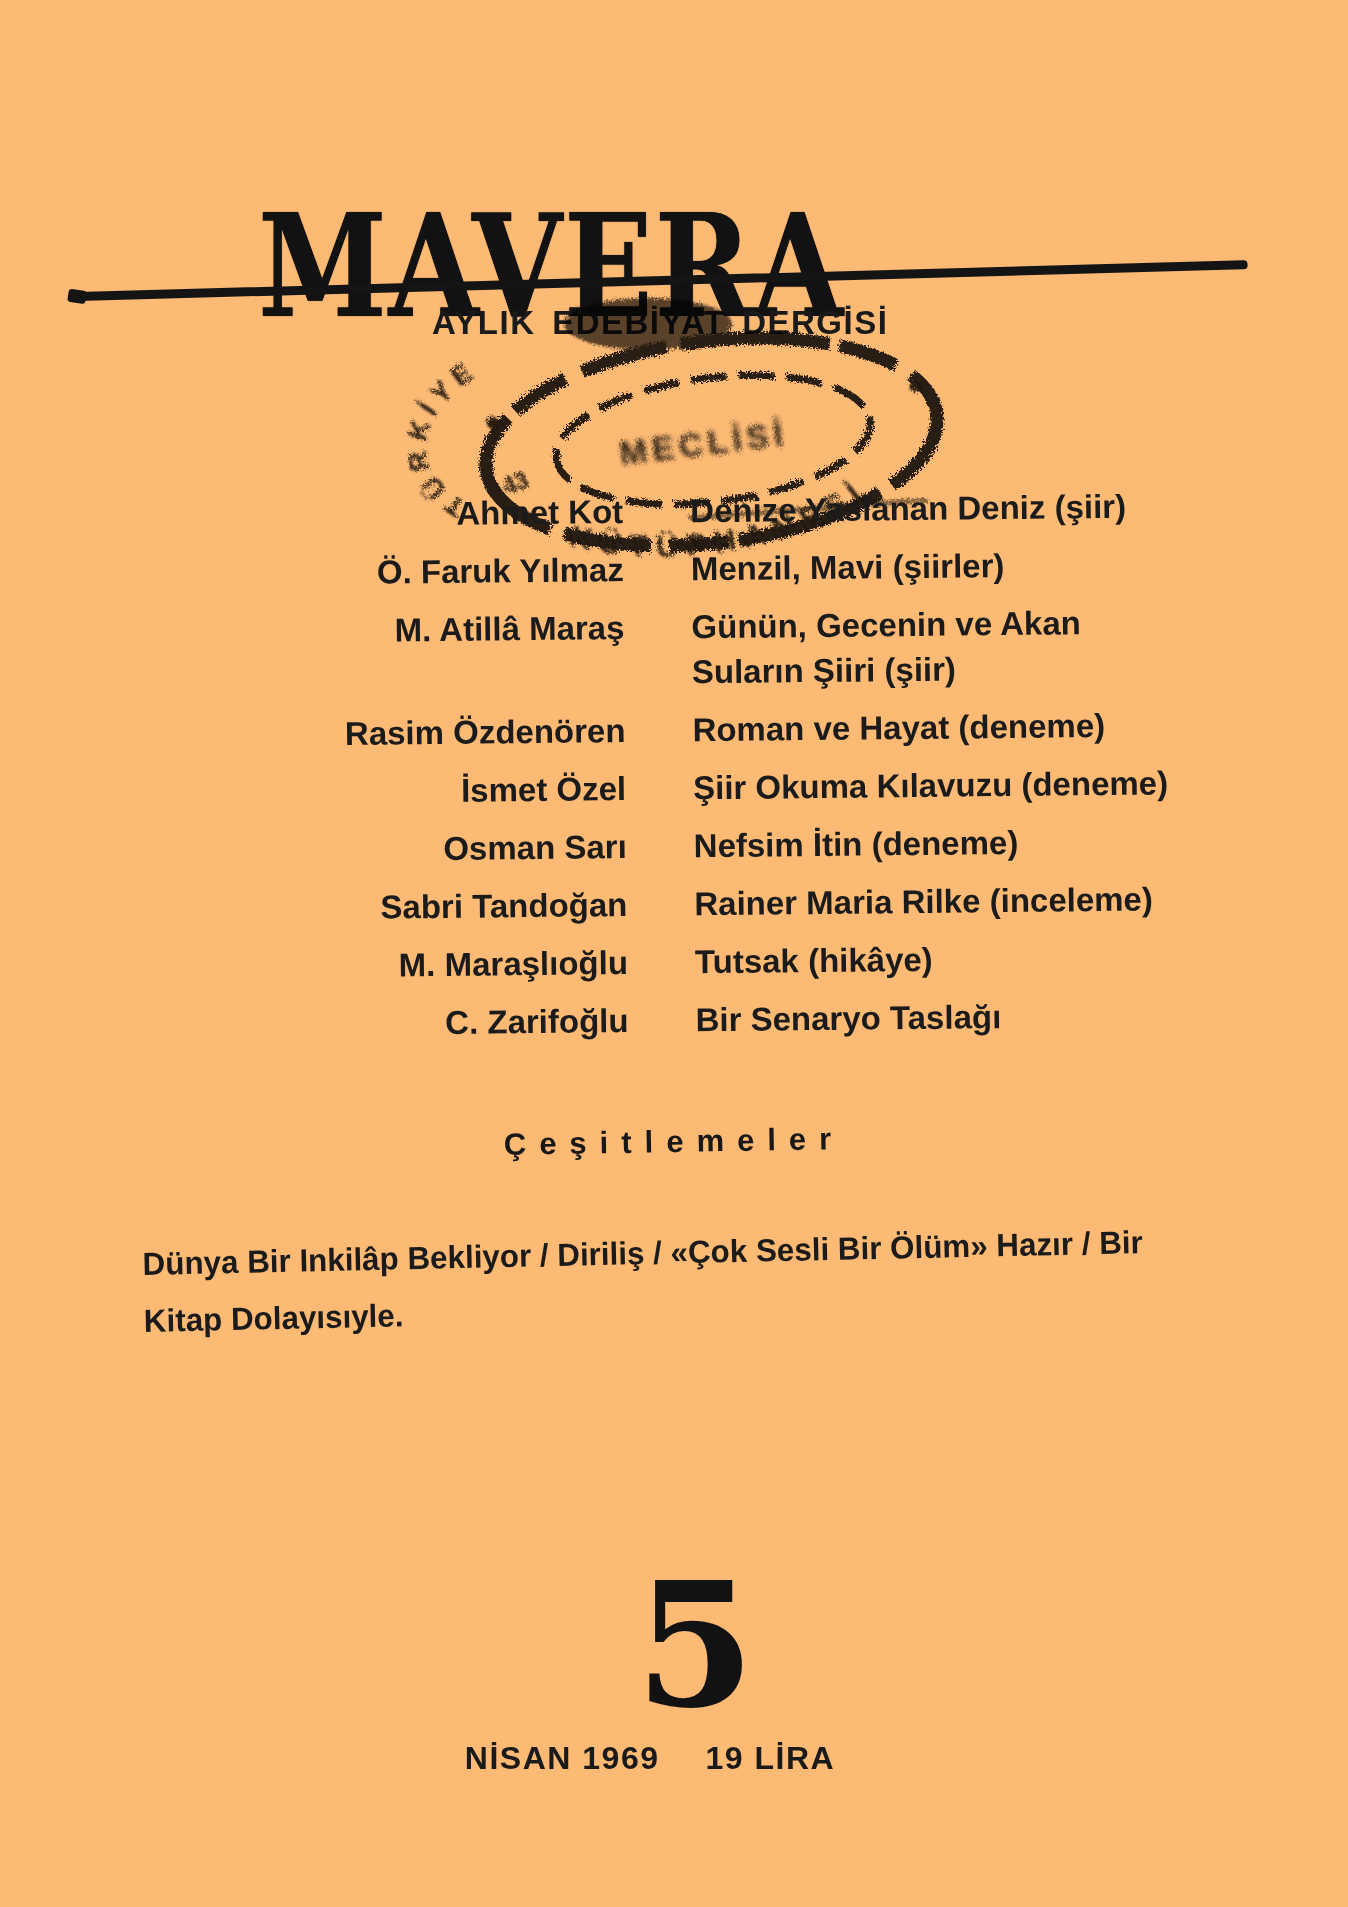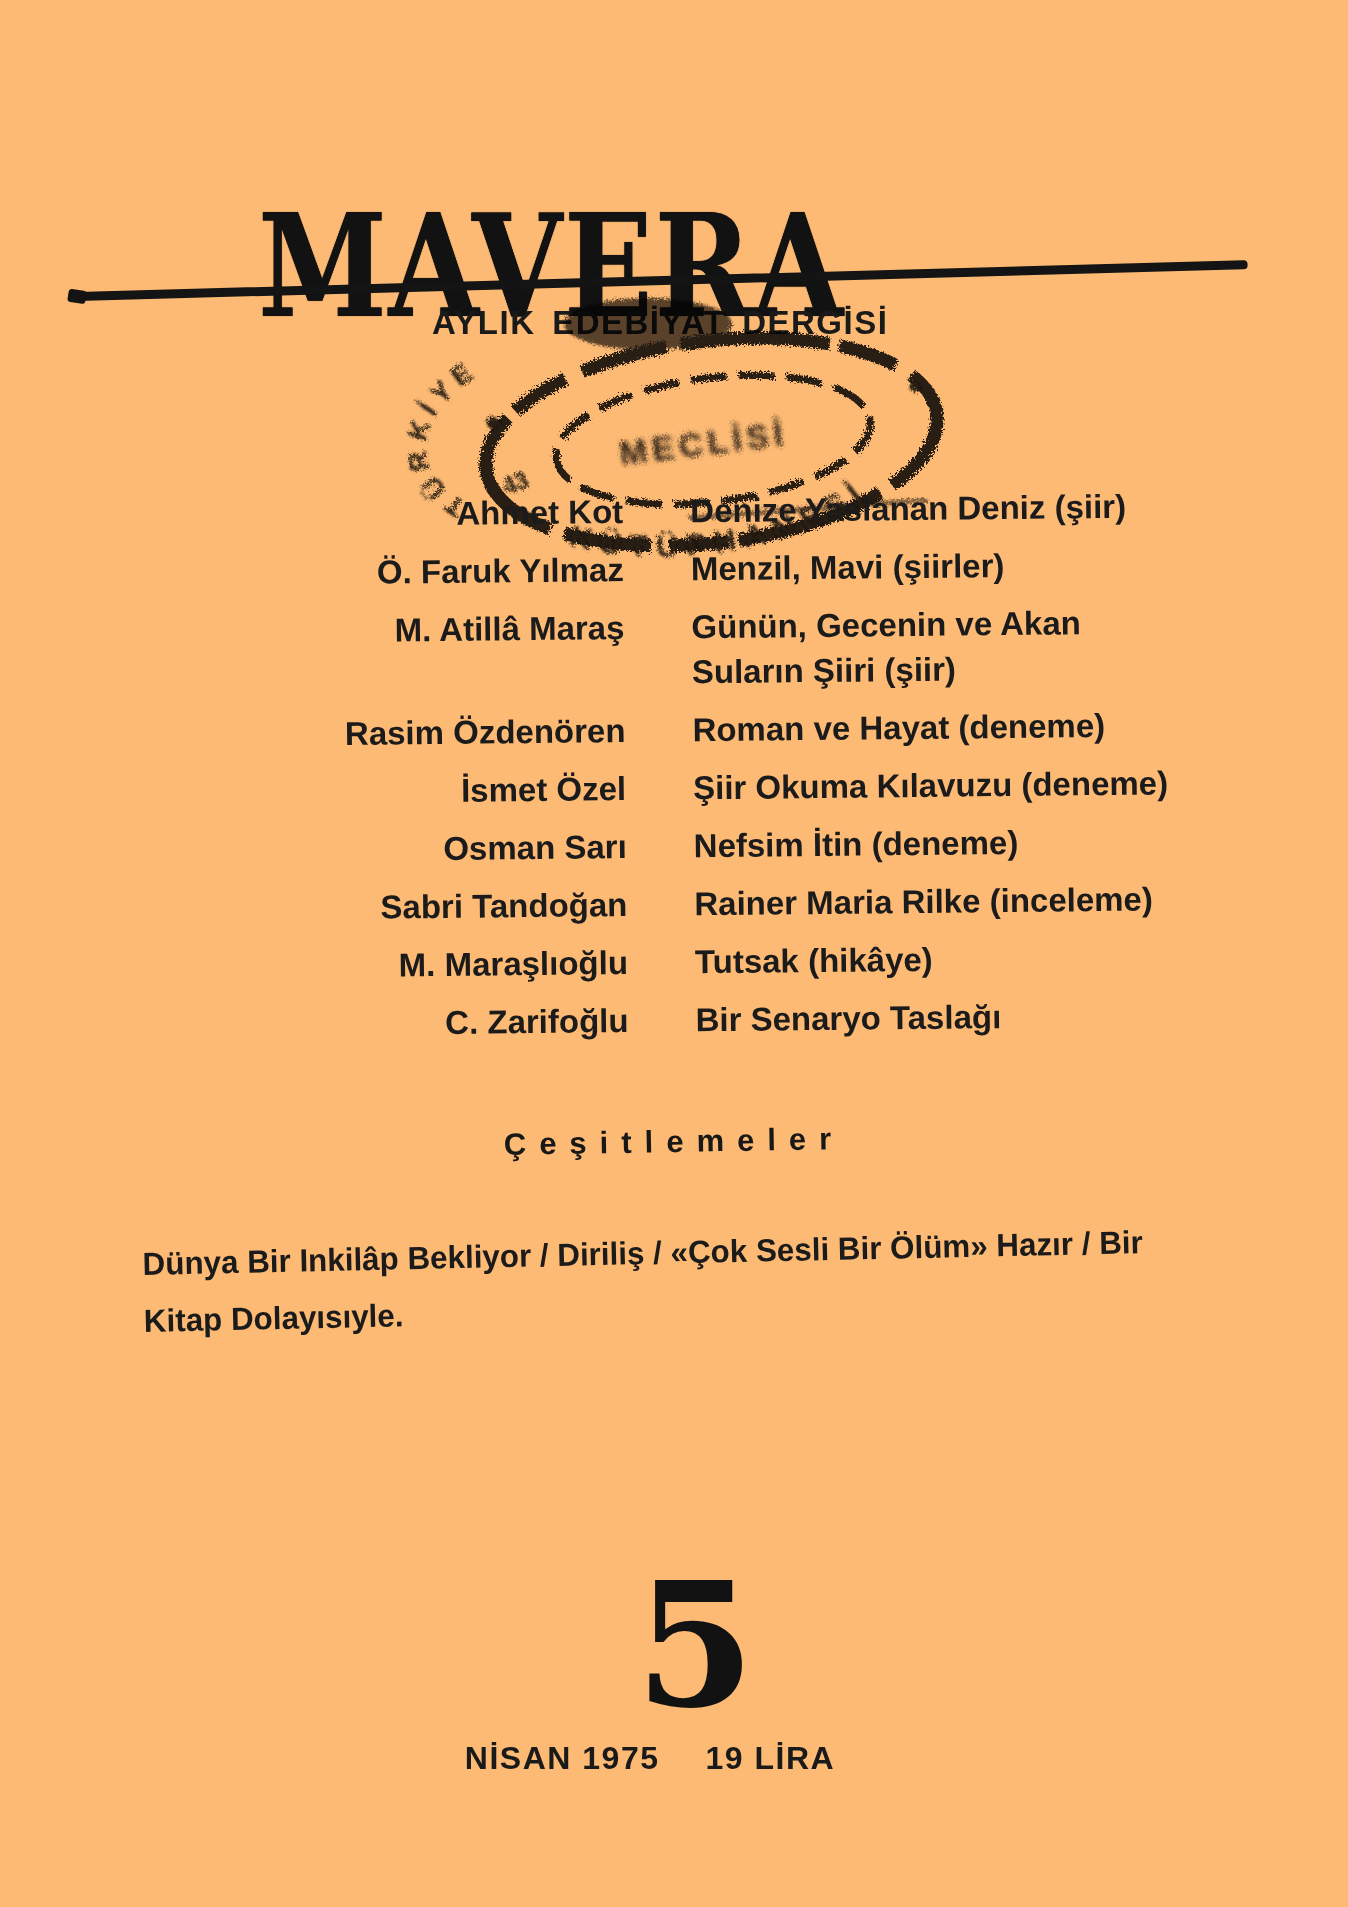--- a/index.html
+++ b/index.html
@@ -177,17 +177,17 @@
   </div>
 
   <div class="abs section-heading">Çeşitlemeler</div>
   <div class="abs section-body">
     <div>Dünya Bir Inkilâp Bekliyor / Diriliş / «Çok Sesli Bir Ölüm» Hazır / Bir</div>
     <div>Kitap Dolayısıyle.</div>
   </div>
 
   <div class="abs issue-number">5</div>
   <div class="abs foot-line">
-    <span>NİSAN 1975</span>
+    <span>NİSAN 1969</span>
     <span>19 LİRA</span>
   </div>
 
 </div>
 
 </body></html>

